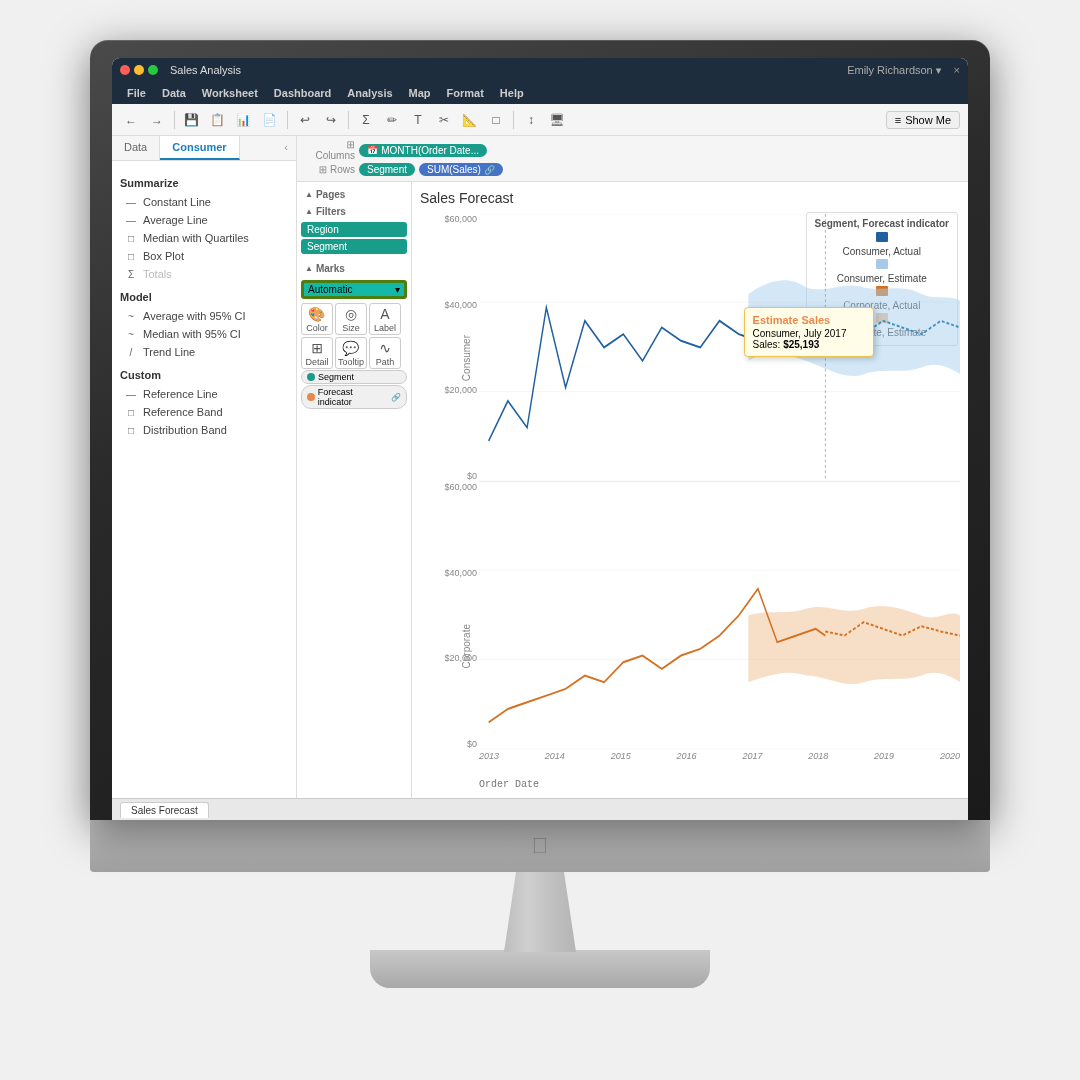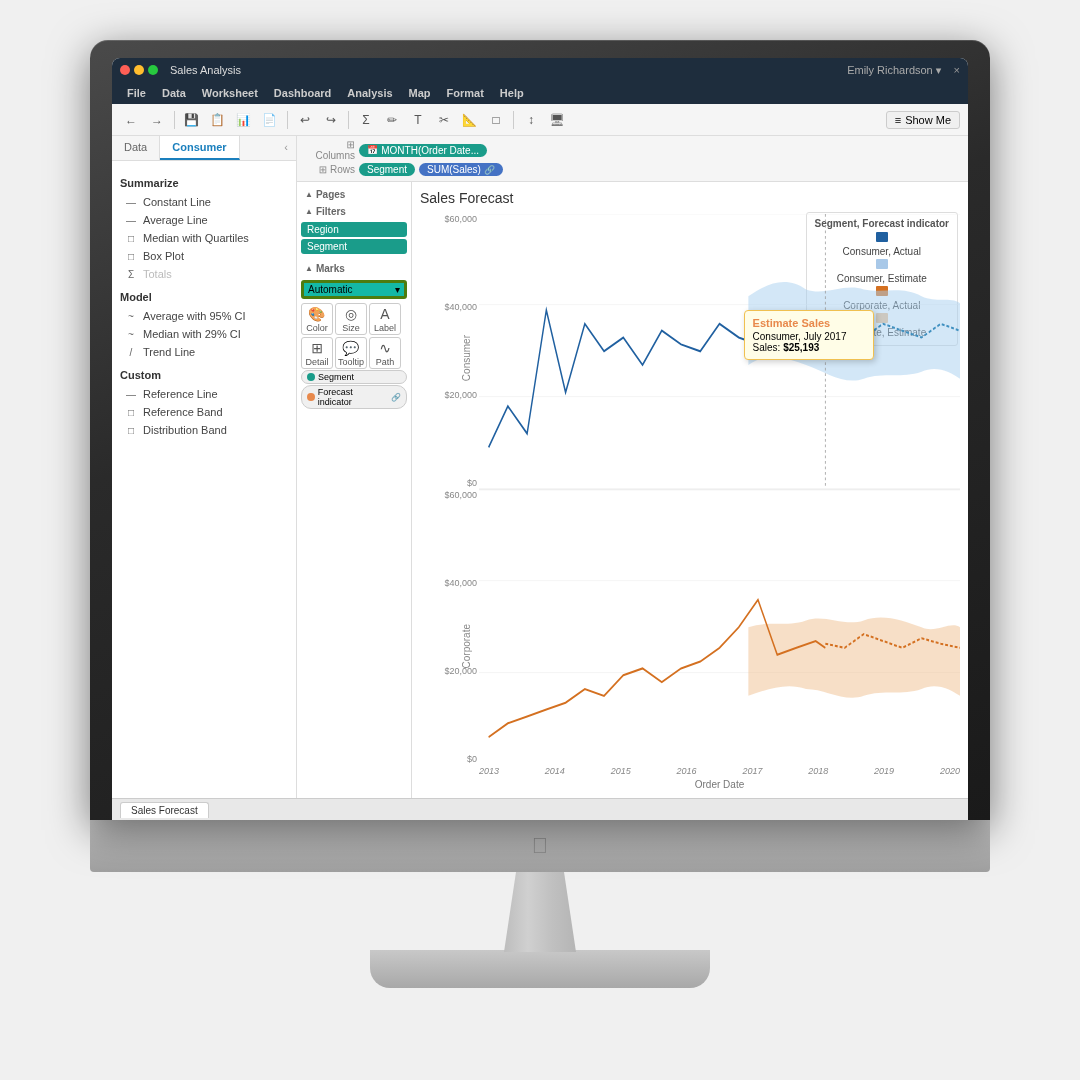--- a/index.html
+++ b/index.html
@@ -512,24 +512,25 @@
       flex-direction: column;
     }
 
     .legend-swatch {
       width: 12px;
       height: 10px;
       border-radius: 1px;
     }
 
     .x-axis-label {
-      text-align: center;
+      text-align: left;
       font-size: 10px;
       color: #777;
-      margin-top: 3px;
+      margin-top: 18px;
+      font-family: Liberation Mono, monospace;
     }
 
     
     .bottom-tabs {
       height: 22px;
       background: #e8e8e8;
       border-top: 1px solid #ccc;
       display: flex;
       align-items: center;
       padding: 0 8px;
@@ -650,21 +651,21 @@
               </div>
 
               <div class="section-title">Model</div>
 
               <div class="analytics-item">
                 <div class="analytics-item-icon">~</div>
                 <span>Average with 95% CI</span>
               </div>
               <div class="analytics-item">
                 <div class="analytics-item-icon">~</div>
-                <span>Median with 29% CI</span>
+                <span>Median with 95% CI</span>
               </div>
               <div class="analytics-item">
                 <div class="analytics-item-icon">/</div>
                 <span>Trend Line</span>
               </div>
 
               <div class="section-title">Custom</div>
 
               <div class="analytics-item">
                 <div class="analytics-item-icon">—</div>

